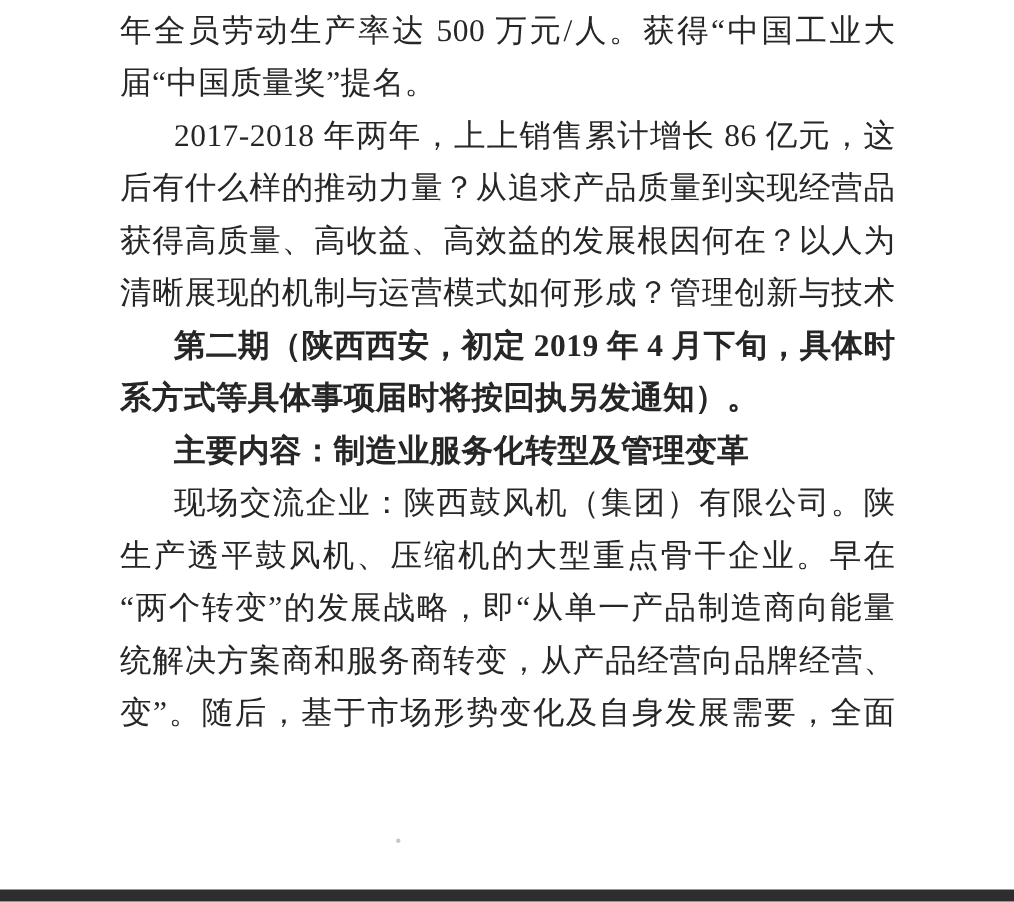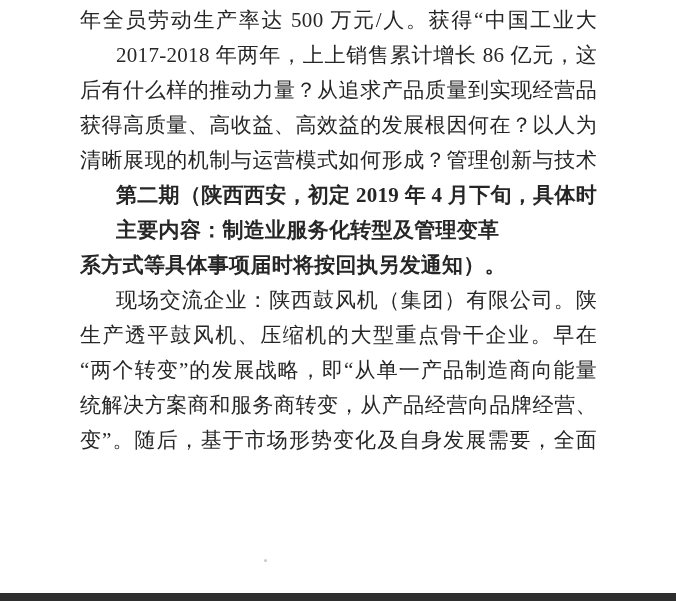--- a/index.html
+++ b/index.html
@@ -55,27 +55,28 @@
     height: 8px;
     background: var(--bar, #2e2e2e);
   }
 </style>
 </head>
 <body>
 
 <div class="screen">
   <div class="doc">
     <div class="line j">年全员劳动生产率达 500 万元/人。获得“中国工业大奖”，和连续两</div>
+    <div class="line">届“中国质量奖”提名。</div>
     <div class="line ind j">2017-2018 年两年，上上销售累计增长 86 亿元，这快速成长的背</div>
     <div class="line j">后有什么样的推动力量？从追求产品质量到实现经营品质提升，企业</div>
     <div class="line j">获得高质量、高收益、高效益的发展根因何在？以人为本，员工绩效</div>
     <div class="line j">清晰展现的机制与运营模式如何形成？管理创新与技术创新如何并驾</div>
     <div class="line ind b j">第二期（陕西西安，初定 2019 年 4 月下旬，具体时间、地点、联</div>
+    <div class="line b">系方式等具体事项届时将按回执另发通知）。</div>
     <div class="line ind b">主要内容：制造业服务化转型及管理变革</div>
-    <div class="line b">系方式等具体事项届时将按回执另发通知）。</div>
     <div class="line ind j">现场交流企业：陕西鼓风机（集团）有限公司。陕鼓集团是国内</div>
     <div class="line j">生产透平鼓风机、压缩机的大型重点骨干企业。早在 2005 年，提出了</div>
     <div class="line j">“两个转变”的发展战略，即“从单一产品制造商向能量转换领域系</div>
     <div class="line j">统解决方案商和服务商转变，从产品经营向品牌经营、资本运作转</div>
     <div class="line j">变”。随后，基于市场形势变化及自身发展需要，全面实施战略升级，</div>
   </div>
   <div class="artifact-dot"></div>
   <div class="bottom-bar"></div>
 </div>
 

